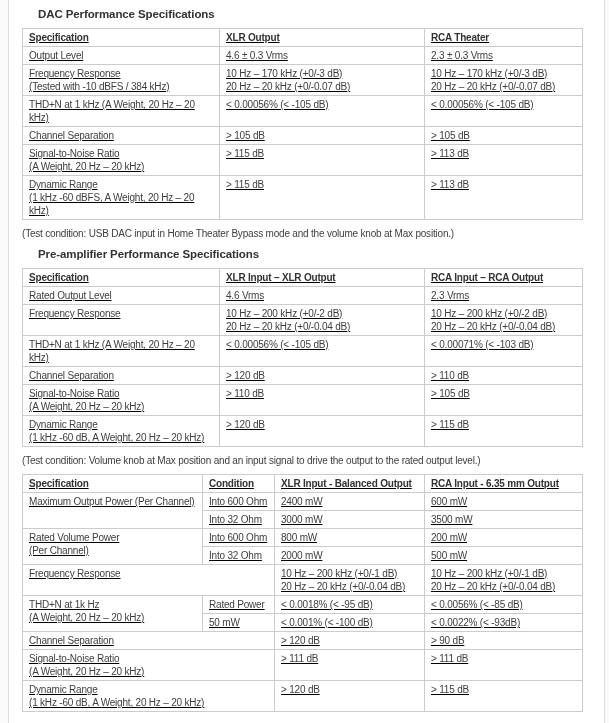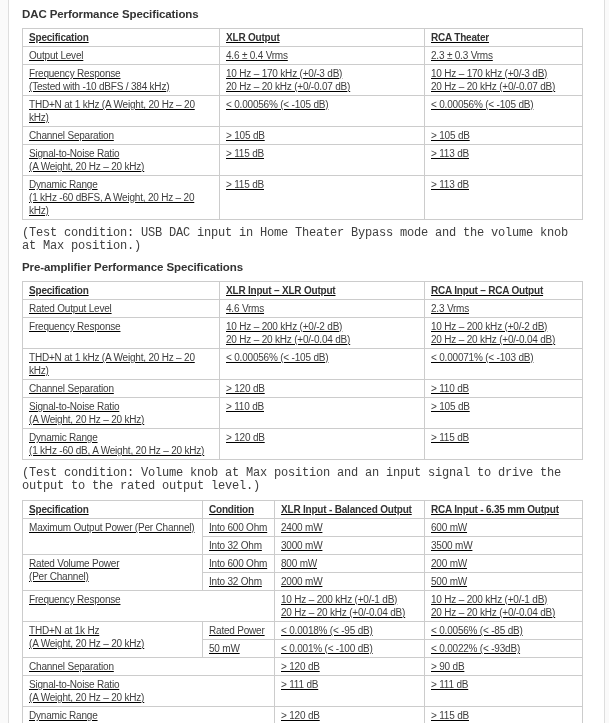--- a/index.html
+++ b/index.html
@@ -18,21 +18,21 @@
     border-left: 1px solid #dedede;
     border-right: 1px solid #dedede;
     padding: 7px 22px 0 13px;
   }
   .section-title {
     font-size: 11.5px;
     line-height: 14px;
     font-weight: bold;
     color: #333333;
     letter-spacing: -0.1px;
-    margin: 0 0 7px 0;
+    margin: 0 0 7px 16px;
   }
   table.spec-table {
     border-collapse: collapse;
     table-layout: fixed;
     width: 560px;
     text-decoration: underline;
   }
   .spec-table th, .spec-table td {
     border: 1px solid #cccccc;
     padding: 2px 6px;
@@ -43,26 +43,25 @@
     text-align: left;
     vertical-align: top;
     white-space: pre-line;
     overflow: hidden;
   }
   .spec-table th {
     font-weight: bold;
     color: #333333;
   }
   .note {
-    font-size: 12px;
+    font-size: 10px;
     line-height: 13px;
     letter-spacing: -0.2px;
     color: #3e3e3e;
     margin: 7px 0 7px 0;
-    font-family: Liberation Mono, monospace;
   }
   
   .t12 .c1 { width: 197px; }
   .t12 .c2 { width: 205px; }
   .t12 .c3 { width: 158px; }
   
   .t3 .c1 { width: 180px; }
   .t3 .c2 { width: 72px; }
   .t3 .c3 { width: 150px; }
   .t3 .c4 { width: 158px; }
@@ -83,21 +82,21 @@
       <thead>
         <tr>
           <th>Specification</th>
           <th>XLR Output</th>
           <th>RCA Theater</th>
         </tr>
       </thead>
       <tbody>
         <tr>
           <td>Output Level</td>
-          <td>4.6 ± 0.4 Vrms</td>
+          <td>4.6 ± 0.3 Vrms</td>
           <td>2.3 ± 0.3 Vrms</td>
         </tr>
         <tr>
           <td>Frequency Response
 (Tested with -10 dBFS / 384 kHz)</td>
           <td>10 Hz – 170 kHz (+0/-3 dB)
 20 Hz – 20 kHz (+0/-0.07 dB)</td>
           <td>10 Hz – 170 kHz (+0/-3 dB)
 20 Hz – 20 kHz (+0/-0.07 dB)</td>
         </tr>

